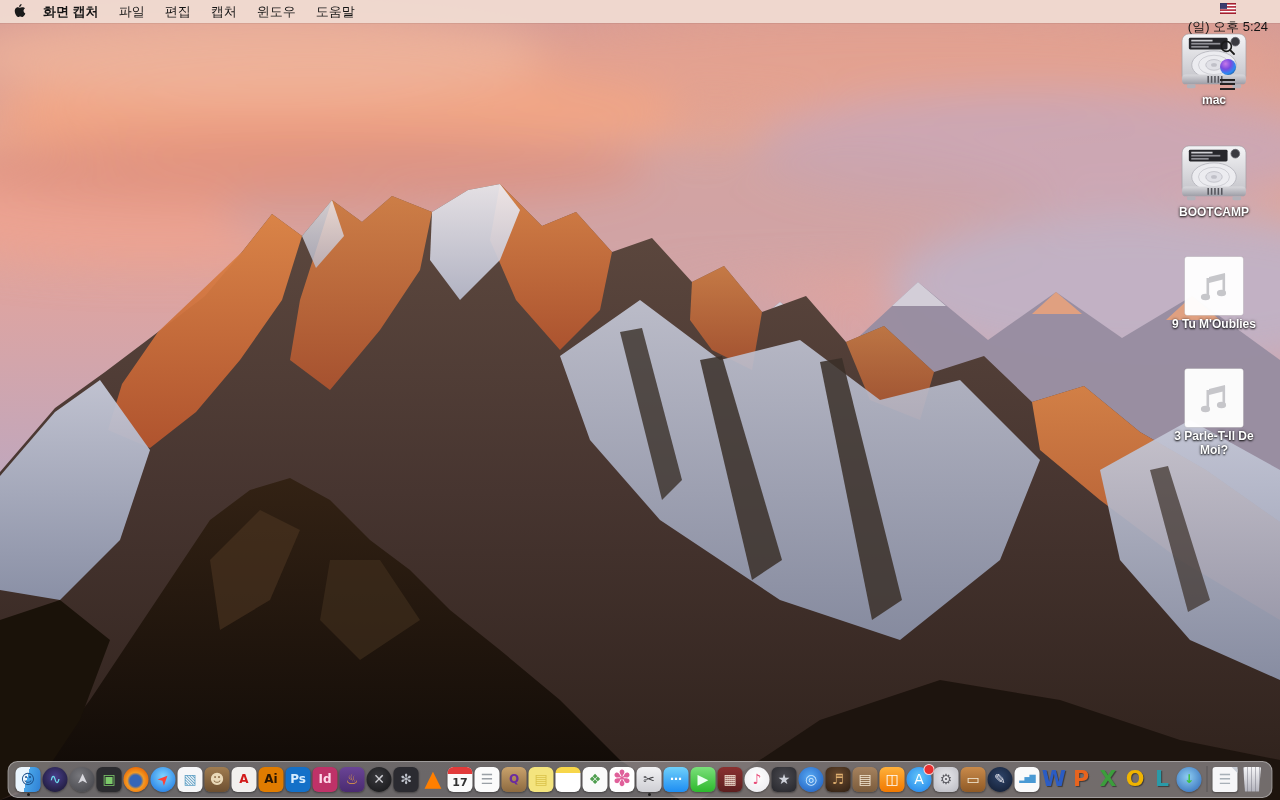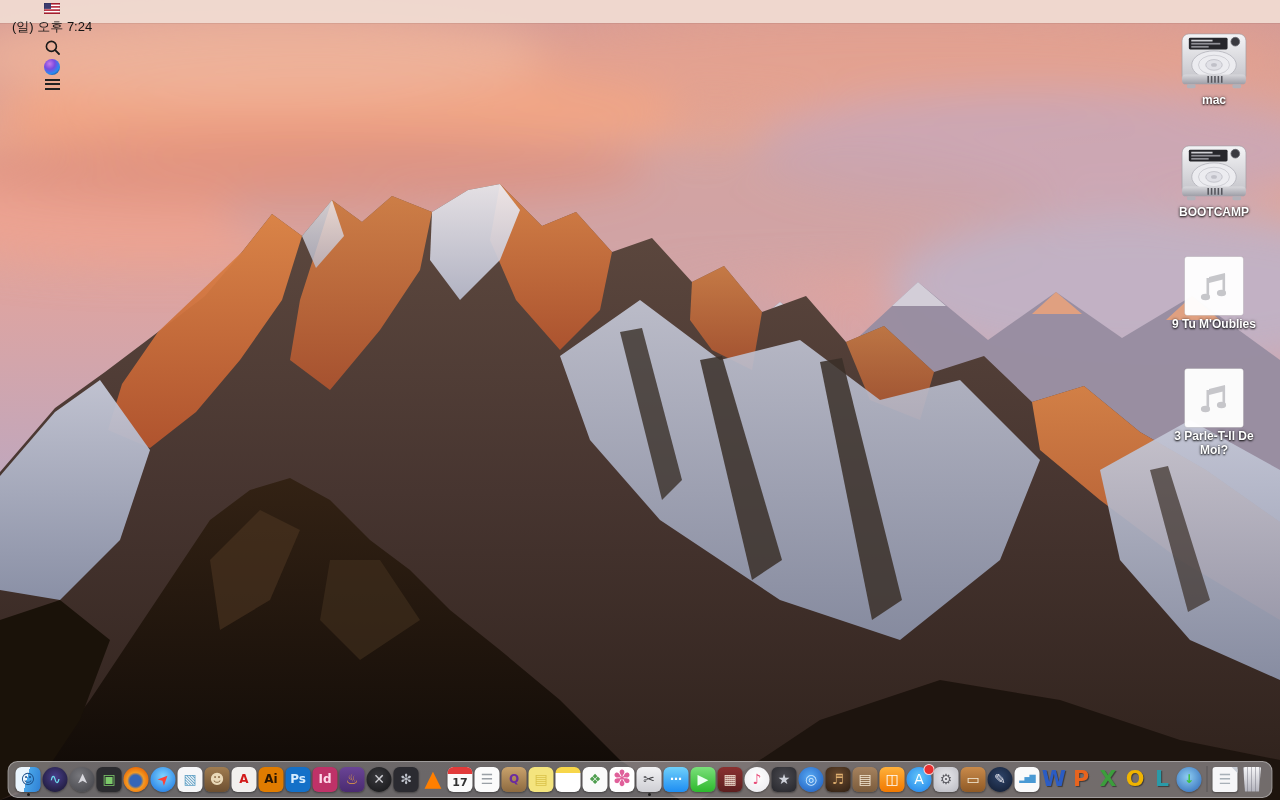--- a/index.html
+++ b/index.html
@@ -162,20 +162,34 @@
   <path d="M1150,470 L1168,466 L1210,600 L1188,612 Z" fill="#3a2f28" opacity="0.7"></path>
 
   <path d="M0,800 L30,790 L60,740 L90,700 L130,640 L170,580 L210,520 L250,490 L290,478 L330,500 L370,540 L410,570 L450,610 L500,650 L560,700 L620,760 L680,800 Z" fill="url(#fgG)"></path>
   <path d="M0,800 L0,620 L60,600 L110,640 L80,720 L40,780 Z" fill="#1a1209"></path>
   <path d="M210,560 L260,510 L300,530 L270,600 L220,630 Z" fill="#4d3522" opacity="0.6"></path>
   <path d="M330,560 L380,560 L420,620 L360,660 L320,620 Z" fill="#42301e" opacity="0.6"></path>
   <path d="M700,800 L820,720 L940,680 L1060,700 L1180,740 L1280,760 L1280,800 Z" fill="#1d140d" opacity="0.97"></path>
 </svg>
 
 <div id="menubar">
+  <div class="mb-left">
+    <span class="apple">
+      <svg viewBox="0 0 17 21" width="14" height="17">
+        <path fill="#1a1a1a" d="M12.1 5.2c-.9.06-1.9.55-2.5.55-.6 0-1.5-.53-2.5-.51C5.8 5.26 4.6 6 3.9 7.2c-1.4 2.4-.4 6 1 8 .7 1 1.5 2.1 2.6 2.05 1-.04 1.4-.66 2.6-.66 1.2 0 1.6.66 2.6.64 1.1-.02 1.8-1 2.5-2 .8-1.15 1.1-2.26 1.1-2.32-.02-.01-2.2-.84-2.2-3.34-.02-2.1 1.7-3.1 1.8-3.15-1-1.4-2.5-1.2-3-1.22z"></path>
+        <path fill="#1a1a1a" d="M10.9 3.7c.5-.65.9-1.55.8-2.45-.8.03-1.7.52-2.2 1.17-.5.57-.9 1.5-.8 2.37.9.07 1.7-.44 2.2-1.1z"></path>
+      </svg>
+    </span>
+    <span class="mb-item bold">화면 캡처</span>
+    <span class="mb-item">파일</span>
+    <span class="mb-item">편집</span>
+    <span class="mb-item">캡처</span>
+    <span class="mb-item">윈도우</span>
+    <span class="mb-item">도움말</span>
+  </div>
   <div class="mb-right">
     <span style="display:flex">
       <svg viewBox="0 0 17 13" width="17" height="13">
         <g fill="none" stroke="#1a1a1a" stroke-width="1.6">
           <path d="M1.4 4.4a11 11 0 0 1 14.2 0"></path>
           <path d="M3.9 7.2a7 7 0 0 1 9.2 0"></path>
           <path d="M6.4 9.9a3.2 3.2 0 0 1 4.2 0"></path>
         </g>
         <circle cx="8.5" cy="11.7" r="1.3" fill="#1a1a1a"></circle>
       </svg>
@@ -205,21 +219,21 @@
         <g fill="#b22234">
           <rect y="0" width="16" height="1.6"></rect>
             <rect y="3.1" width="16" height="1.6"></rect>
           <rect y="6.3" width="16" height="1.6"></rect>
             <rect y="9.4" width="16" height="1.6"></rect>
         </g>
         <rect width="7" height="5.9" fill="#3c3b6e"></rect>
         <rect width="16" height="11" fill="none" stroke="rgba(0,0,0,0.35)" stroke-width="0.5"></rect>
       </svg>
     </span>
-    <span class="txt">(일) 오후 7:24</span>
+    <span class="txt">(일) 오후 5:24</span>
     <span style="display:flex">
       <svg viewBox="0 0 15 15" width="15" height="15">
         <circle cx="6.4" cy="6.4" r="5" fill="none" stroke="#1a1a1a" stroke-width="1.6"></circle>
         <line x1="10.2" y1="10.2" x2="14" y2="14" stroke="#1a1a1a" stroke-width="1.8" stroke-linecap="round"></line>
       </svg>
     </span>
     <span class="siri-orb"></span>
     <span class="nc-icon"></span>
   </div>
 </div>

